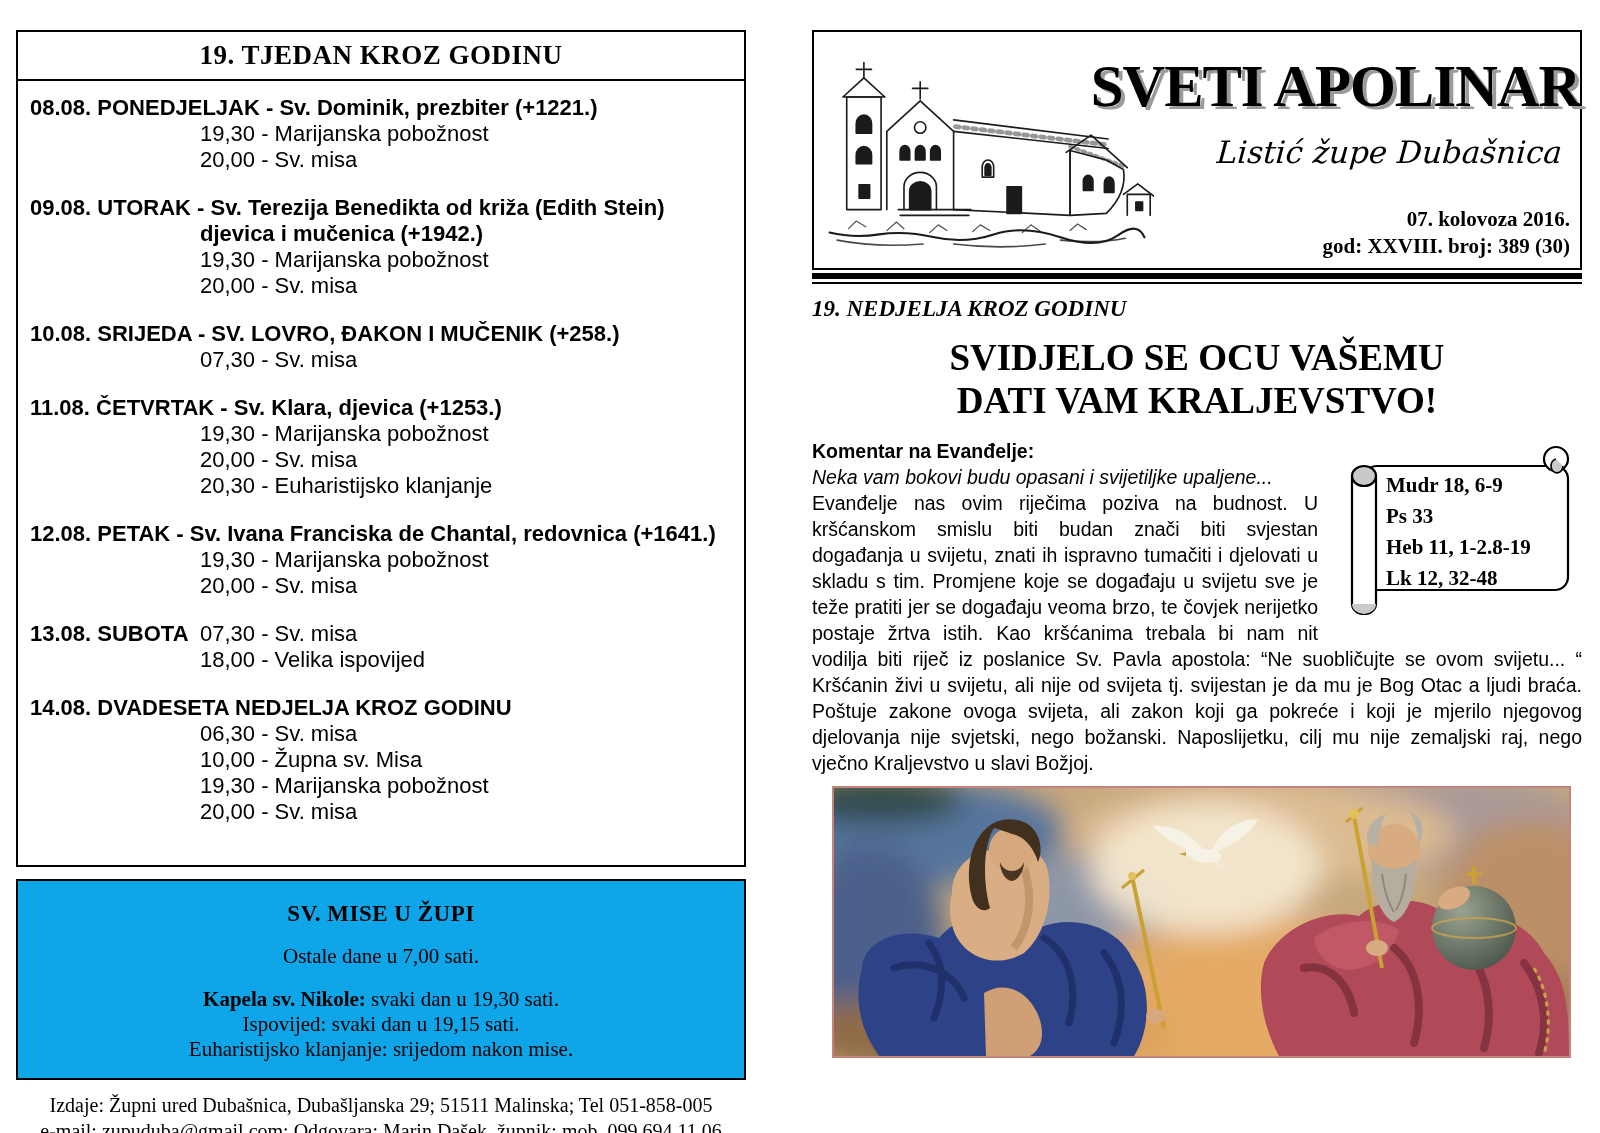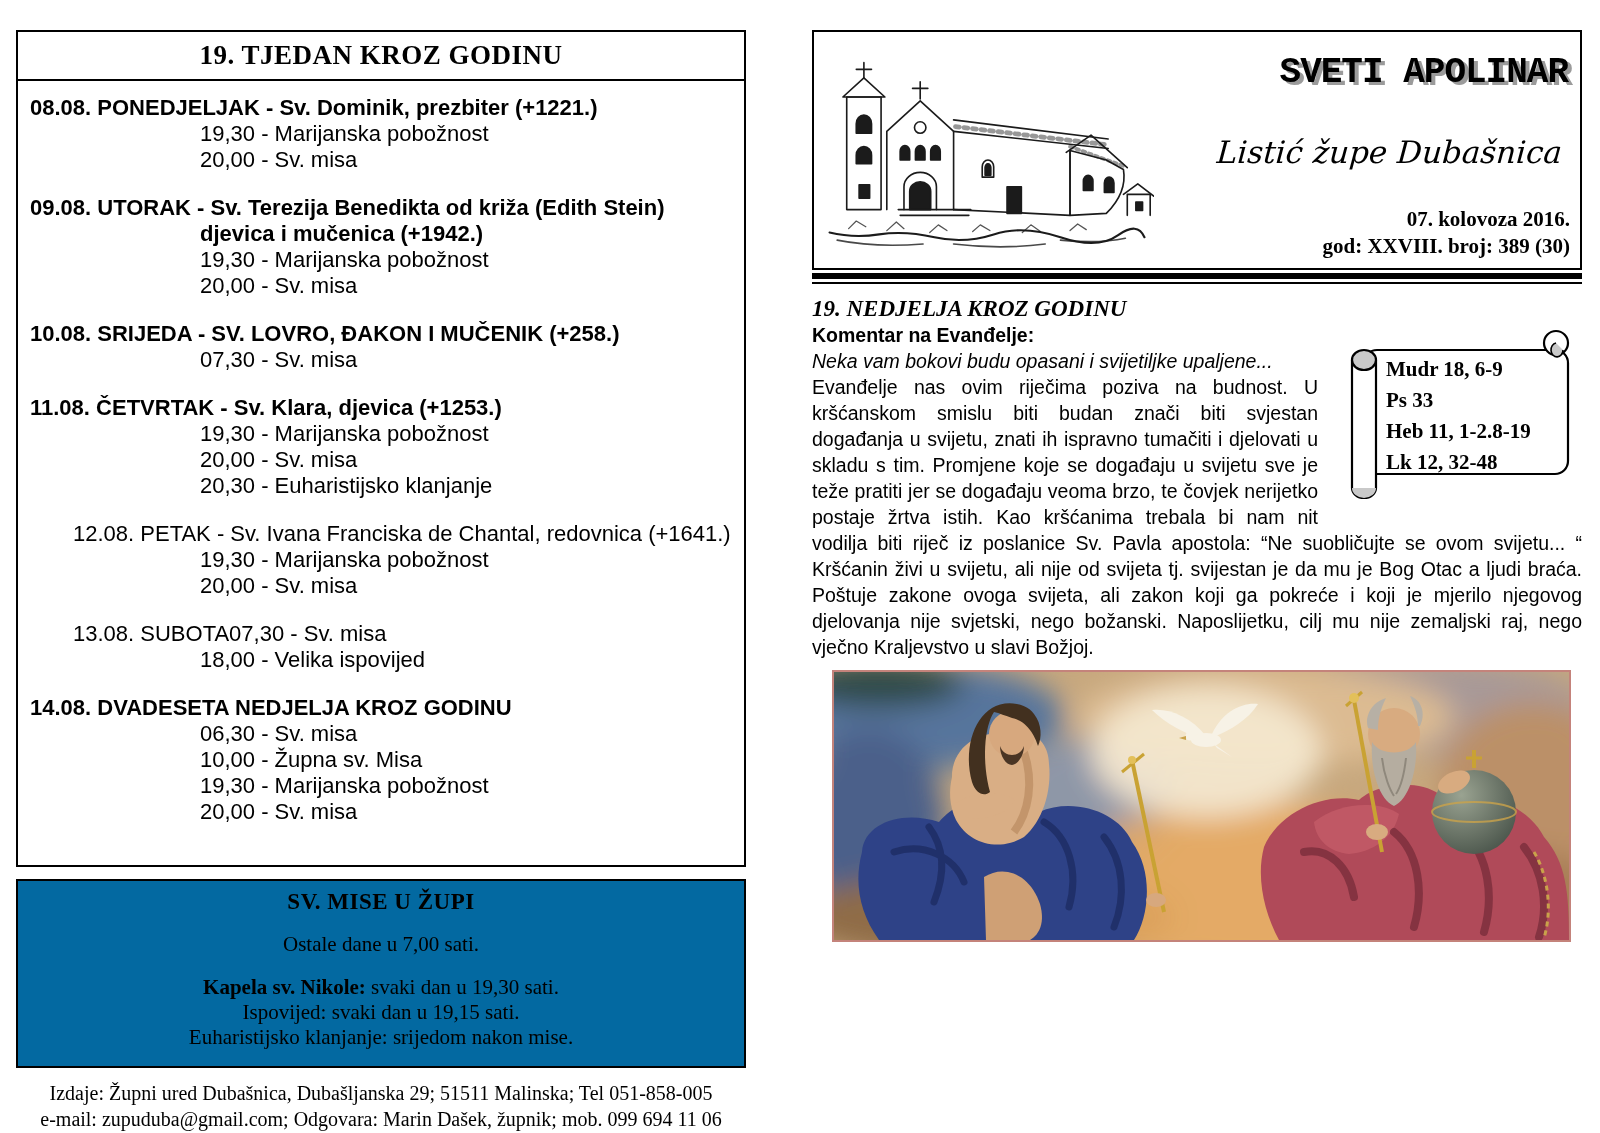--- a/index.html
+++ b/index.html
@@ -9,40 +9,40 @@
   
   .left-col{position:absolute;left:16px;top:30px;width:730px;}
   .sched-box{border:2px solid #000;}
   .sched-title{border-bottom:2px solid #000;text-align:center;font-family:"Liberation Serif",serif;
                font-weight:bold;font-size:27px;padding:8px 4px;letter-spacing:.5px;}
   .sched-body{font-family:"Liberation Sans",sans-serif;font-size:22px;line-height:26px;
               padding:14px 10px 24px 12px;}
   .day{margin-bottom:22px;overflow:hidden;}
   .day:last-child{margin-bottom:16px;}
   .day-header{font-weight:bold;}
-  .day.regular .day-header{font-weight:normal;margin-left:43px;}
+  .day.regular .day-header{font-weight:bold;}
   .day.inline .day-header{float:left;}
   .day-items{margin-left:170px;}
   .day-sub{font-weight:bold;margin-left:170px;}
 
-  .masses-box{margin-top:12px;border:2px solid #000;background:#0369a1;text-align:center;
-              font-family:"Liberation Serif",serif;font-size:21px;line-height:25px;padding:8px 10px 16px;}
+  .masses-box{margin-top:12px;border:2px solid #000;background:#0ea5e9;text-align:center;
+              font-family:"Liberation Serif",serif;font-size:21px;line-height:25px;padding:20px 10px 16px;}
   .masses-title{font-weight:bold;font-size:23px;margin-bottom:18px;letter-spacing:.5px;}
   .masses-gap{height:18px;}
   .bold{font-weight:bold;}
 
   .page-footer{margin-top:12px;text-align:center;font-family:"Liberation Serif",serif;
                font-size:20px;line-height:26px;}
 
   
   .right-col{position:absolute;left:812px;top:30px;width:770px;}
   .masthead{position:relative;border:2px solid #000;height:240px;box-sizing:border-box;background:#fff;}
   .church-art{position:absolute;left:6px;top:6px;width:334px;height:222px;}
-  .mast-title{position:absolute;right:12px;top:20px;font-family:Liberation Mono, monospace;
-              font-weight:bold;font-size:36px;letter-spacing:-1px;white-space:nowrap;
+  .mast-title{position:absolute;right:0;top:20px;font-family:Liberation Serif, serif;
+              font-weight:bold;font-size:59px;letter-spacing:-1px;white-space:nowrap;
               text-shadow:4px 3px 0 #9b9b9b;}
   .mast-sub{position:absolute;right:18px;top:102px;font-family:"DejaVu Serif",serif;
             font-style:italic;font-size:31px;white-space:nowrap;transform:skewX(-4deg);}
   .mast-dates{position:absolute;right:10px;bottom:8px;text-align:right;font-weight:bold;
               font-size:21px;line-height:27px;font-family:"Liberation Serif",serif;margin-left:18px;}
   .double-rule{margin-top:3px;border-top:6px solid #000;border-bottom:2px solid #000;height:3px;}
 
   .section-label{margin-top:12px;font-family:"Liberation Serif",serif;font-weight:bold;
                  font-style:italic;font-size:23px;}
   .headline{text-align:center;font-family:"Liberation Serif",serif;font-weight:bold;
@@ -201,20 +201,24 @@
       <div class="mast-dates">
         <div>07. kolovoza 2016.</div>
         <div>god: XXVIII. broj: 389 (30)</div>
       </div>
     </div>
 
     <div class="double-rule"></div>
 
     <div class="section-label">19. NEDJELJA KROZ GODINU</div>
 
+    <div class="headline">
+      <div>SVIDJELO SE OCU VAŠEMU</div>
+      <div>DATI VAM KRALJEVSTVO!</div>
+    </div>
 
     <div class="commentary">
       <div class="scroll">
         <svg viewBox="0 0 252 182">
           <rect x="34" y="26" width="204" height="124" rx="13" fill="#fff" stroke="#000" stroke-width="2.2"></rect>
           <path d="M22,36 v128 a12,10 0 0 0 24,0 v-128" fill="#fff" stroke="#000" stroke-width="2.2"></path>
           <path d="M22,164 a12,10 0 0 0 24,0 z" fill="#c9c9c9"></path>
           <ellipse cx="34" cy="36" rx="12" ry="10" fill="#c9c9c9" stroke="#000" stroke-width="2.2"></ellipse>
           <circle cx="226" cy="19" r="12" fill="#fff" stroke="#000" stroke-width="2.2"></circle>
           <path d="M226,19 a6,7 0 1 0 7,7" fill="#c9c9c9" stroke="#000" stroke-width="1.6"></path>

